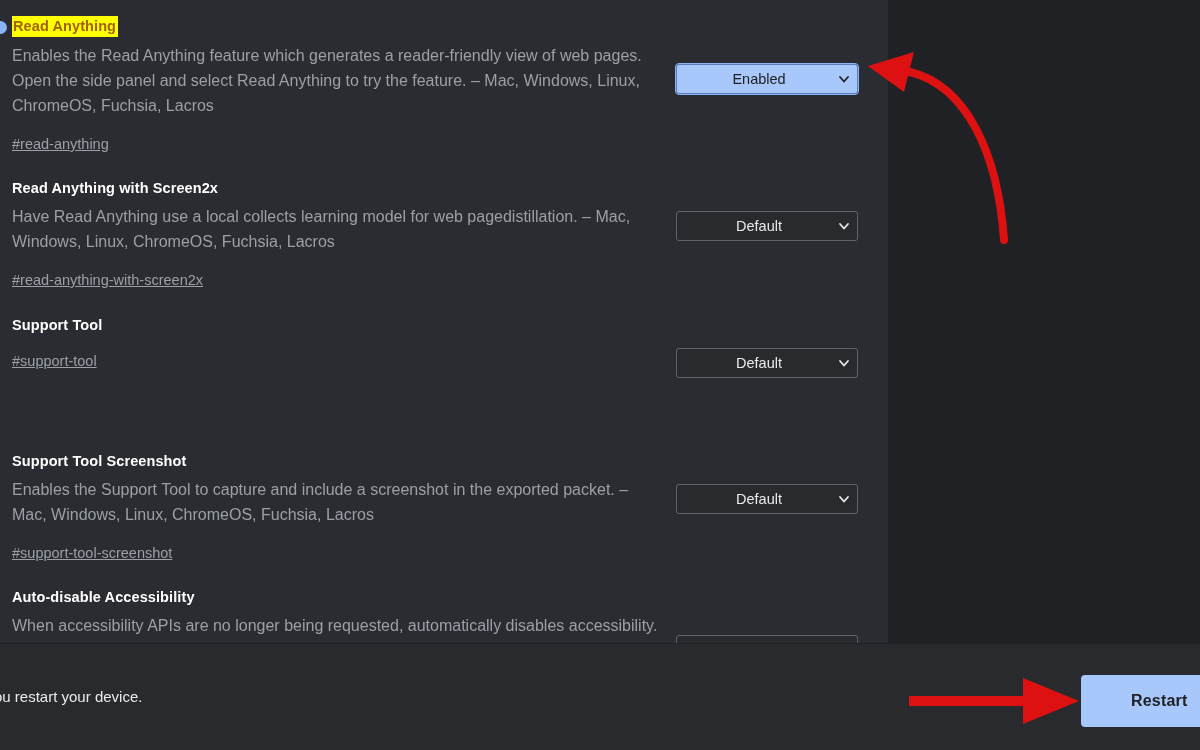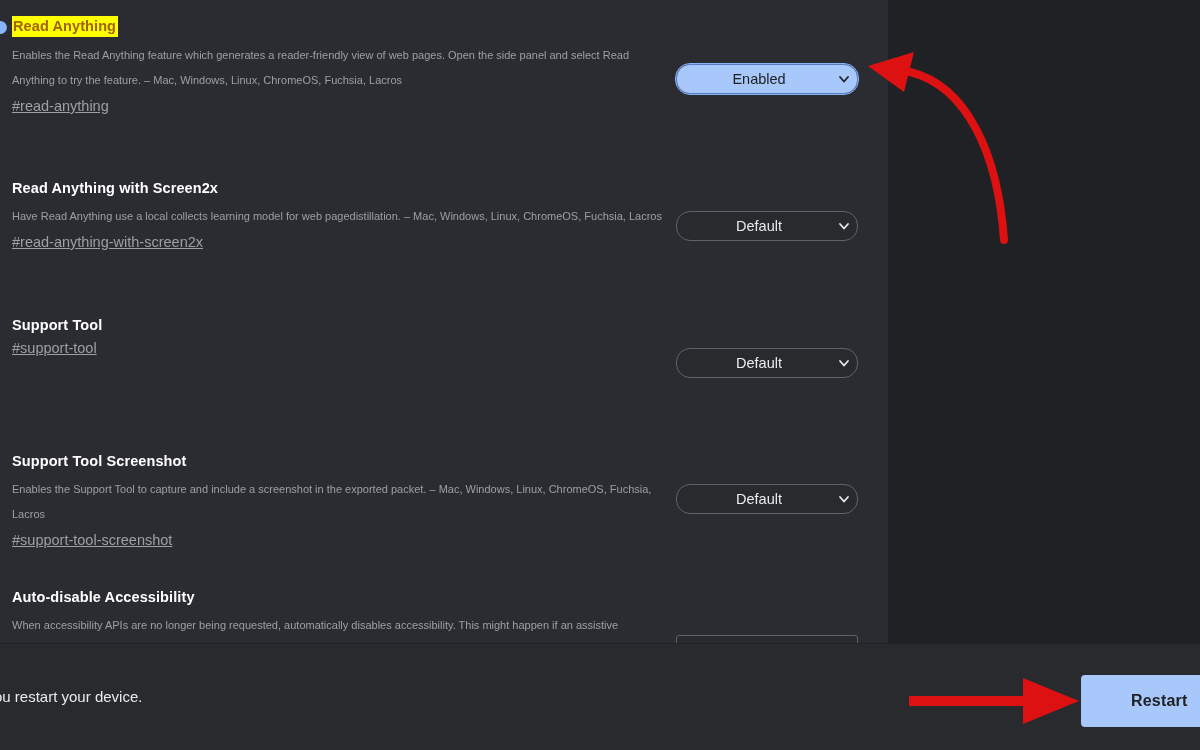--- a/index.html
+++ b/index.html
@@ -53,54 +53,54 @@
   }
 
   .flag-title.highlighted {
     background: #ffff00;
     color: #a16207;
     display: inline-block;
     padding: 1px 2px 1px 1px;
   }
 
   .flag-desc {
-    font-size: 11px;
+    font-size: 16px;
     color: #9aa0a6;
     line-height: 25px;
     margin-top: 6px;
   }
 
   .flag-link {
     display: inline-block;
     font-size: 14.5px;
     color: #9aa0a6;
     text-decoration: underline;
     line-height: 25px;
-    margin-top: 1px;
+    margin-top: 14px;
     cursor: pointer;
   }
 
   
   .flag-dot {
     position: absolute;
     left: -6px;
     top: 21px;
     width: 13px;
     height: 13px;
     border-radius: 50%;
     background: #8ab4f8;
   }
 
   
   .flag-select {
     position: absolute;
     left: 676px;
     width: 182px;
     height: 30px;
-    border-radius: 14px;
+    border-radius: 3px;
     border: 1px solid #5f6368;
     background: #292a2d;
     color: #e8eaed;
     font-family: "Liberation Sans", sans-serif;
     font-size: 14.5px;
     text-align: center;
     text-align-last: center;
     -webkit-appearance: none;
     -moz-appearance: none;
     appearance: none;

